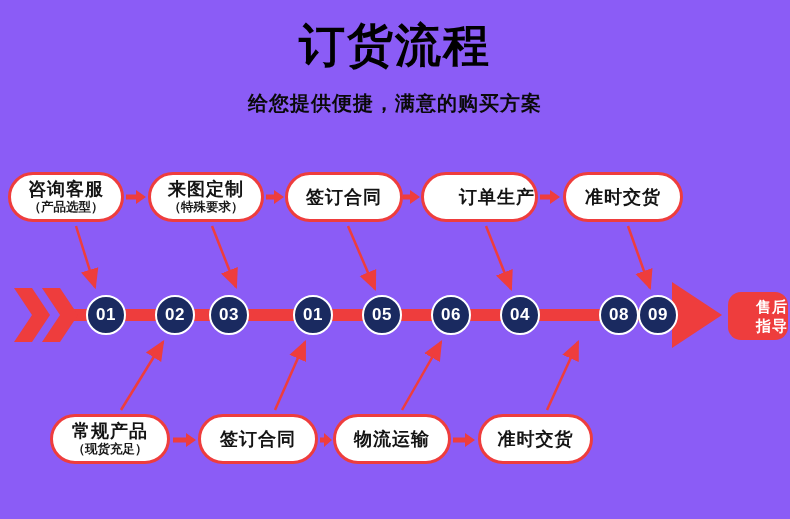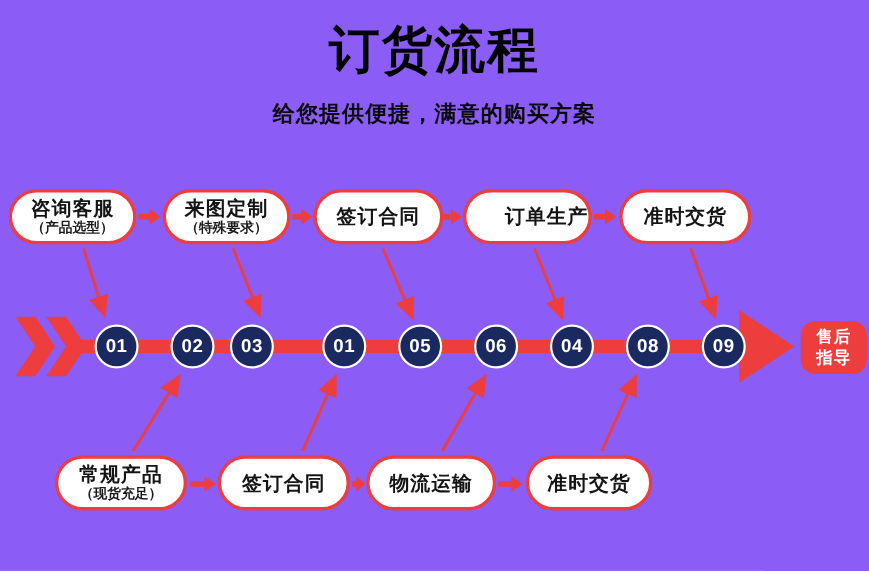--- a/index.html
+++ b/index.html
@@ -25,21 +25,21 @@
   .pill .sub{font-size:12.5px;font-weight:600;color:#1a1a1a;line-height:15px;}
   .step{
     position:absolute;top:295px;width:40px;height:40px;box-sizing:border-box;
     background:#1a2a60;border:2px solid #ffffff;border-radius:50%;
     display:flex;align-items:center;justify-content:center;
     color:#fff;font-size:17px;font-weight:700;letter-spacing:0.5px;
   }
   .end-badge{
     position:absolute;left:728px;top:292px;width:60px;height:48px;
     background:#ee3d3d;border-radius:13px;
-    display:flex;flex-direction:column;align-items:center;justify-content:center;
+    display:flex;flex-direction:column;align-items:flex-end;justify-content:center;
     color:#fff;font-size:15px;font-weight:700;line-height:19px;letter-spacing:1px;
   }
 </style>
 </head>
 <body>
 
 <div class="canvas">
 
   <svg class="layer" width="790" height="519" viewBox="0 0 790 519" aria-hidden="true">
     <defs>
@@ -111,21 +111,21 @@
     <span class="main">准时交货</span>
   </div>
 
   <div class="step" style="left:86px;">01</div>
   <div class="step" style="left:155px;">02</div>
   <div class="step" style="left:209px;">03</div>
   <div class="step" style="left:293px;">01</div>
   <div class="step" style="left:362px;">05</div>
   <div class="step" style="left:431px;">06</div>
   <div class="step" style="left:500px;">04</div>
-  <div class="step" style="left:569px;">08</div>
+  <div class="step" style="left:599px;">08</div>
   <div class="step" style="left:638px;">09</div>
 
   <div class="end-badge">
     <span>售后</span>
     <span>指导</span>
   </div>
 
 </div>
 
 </body></html>

